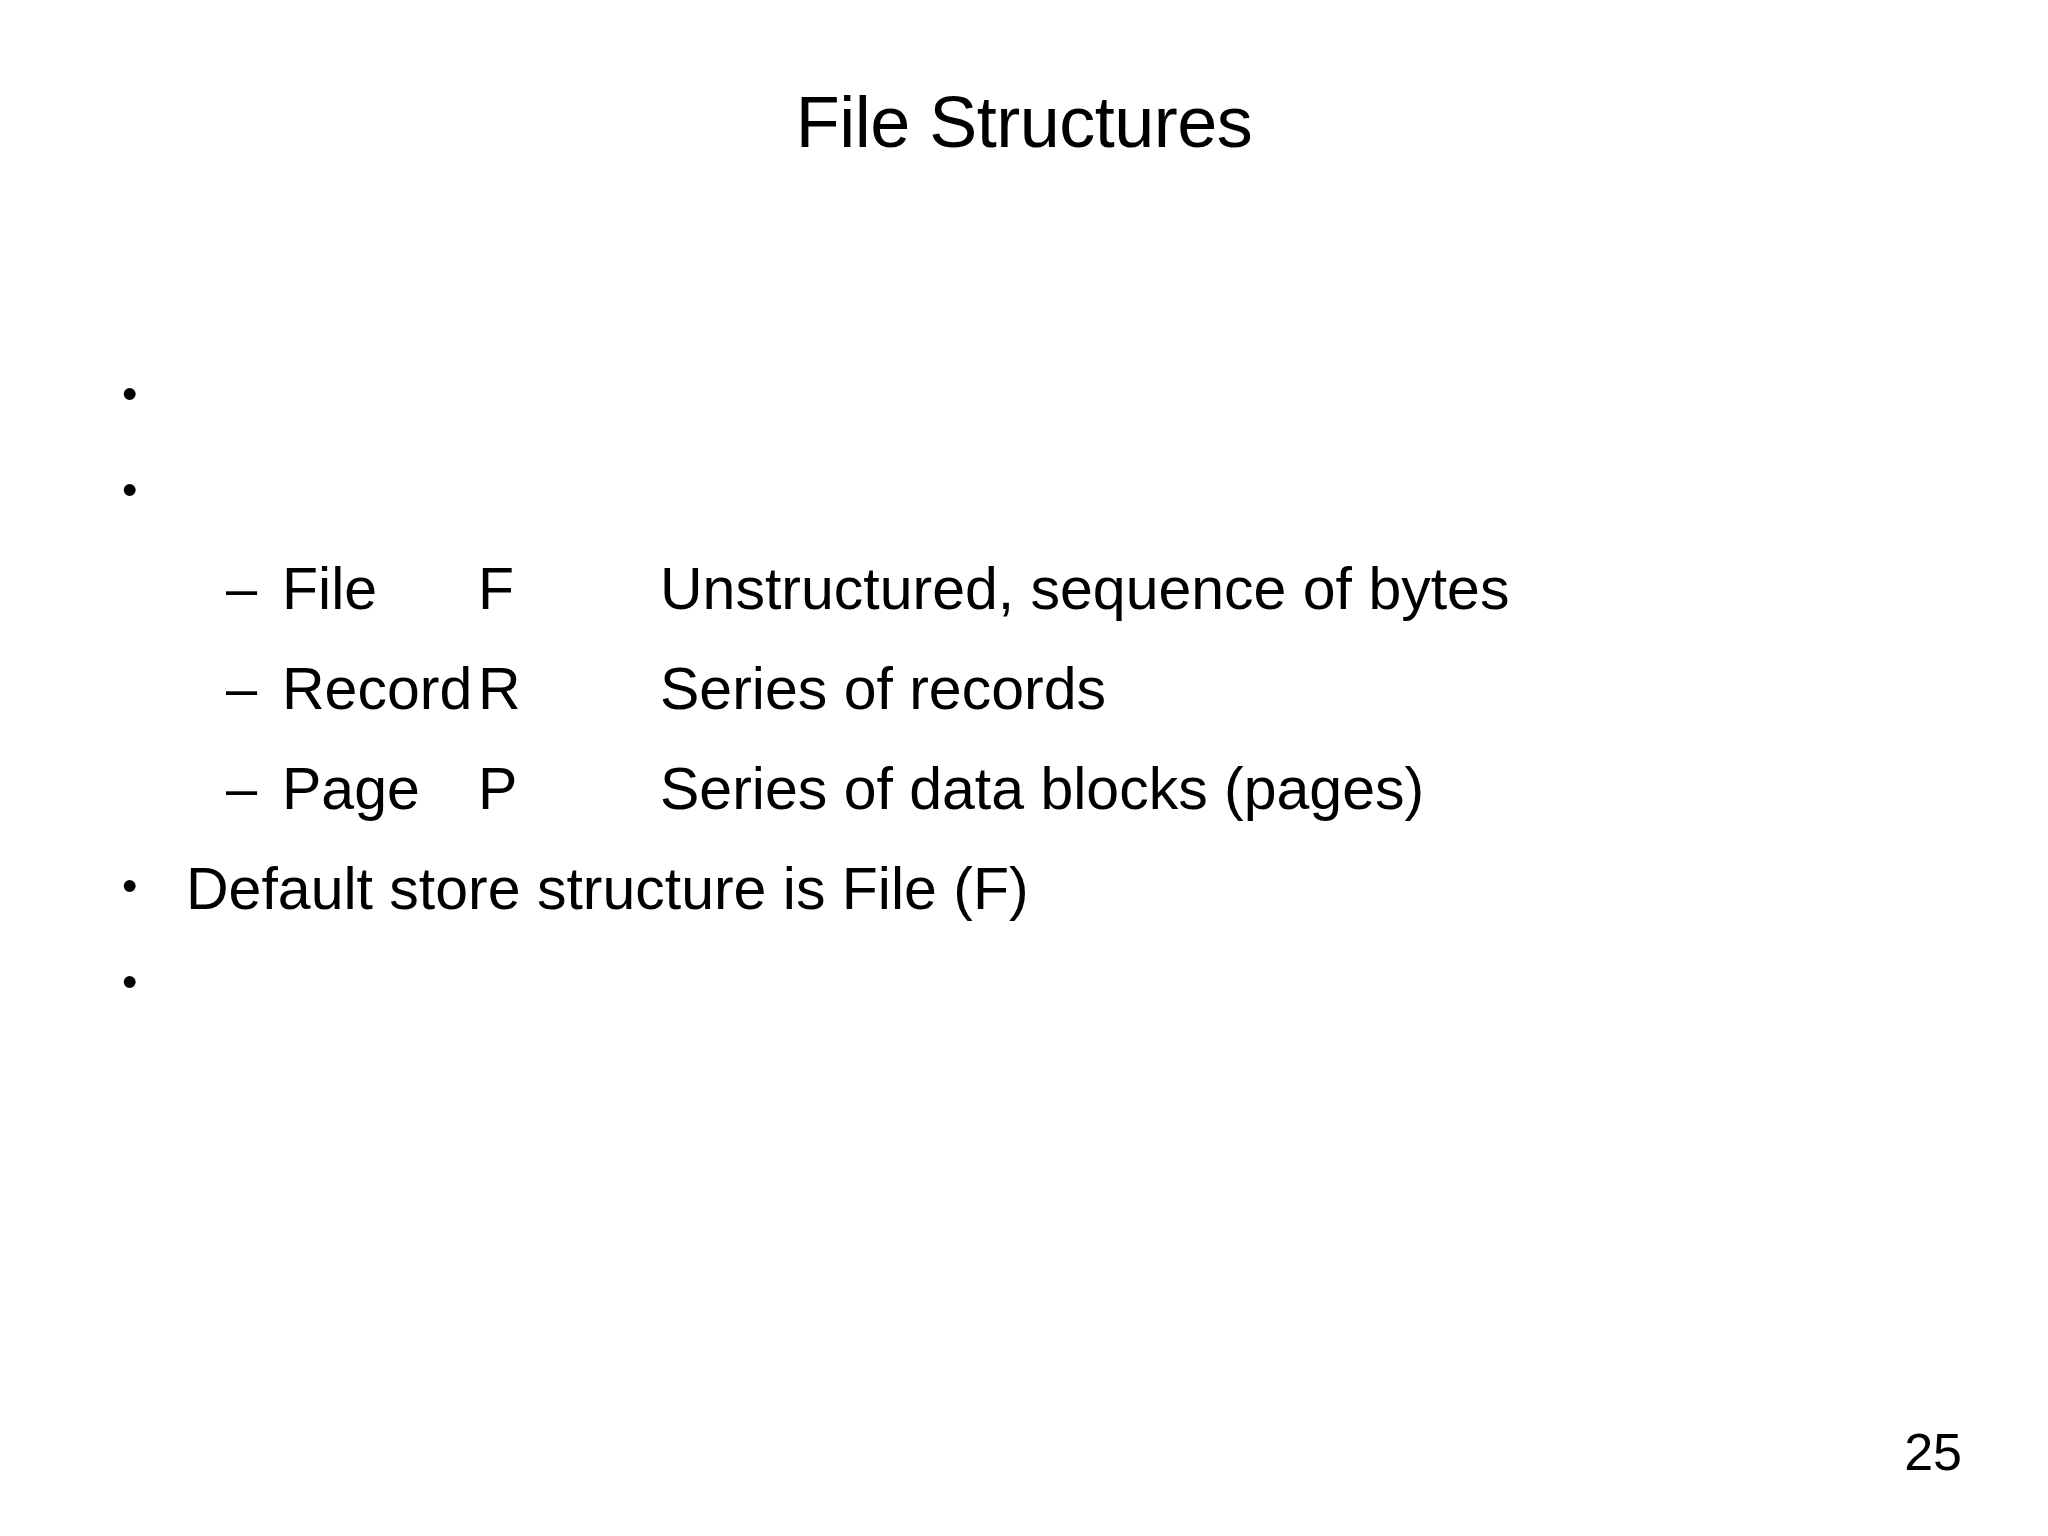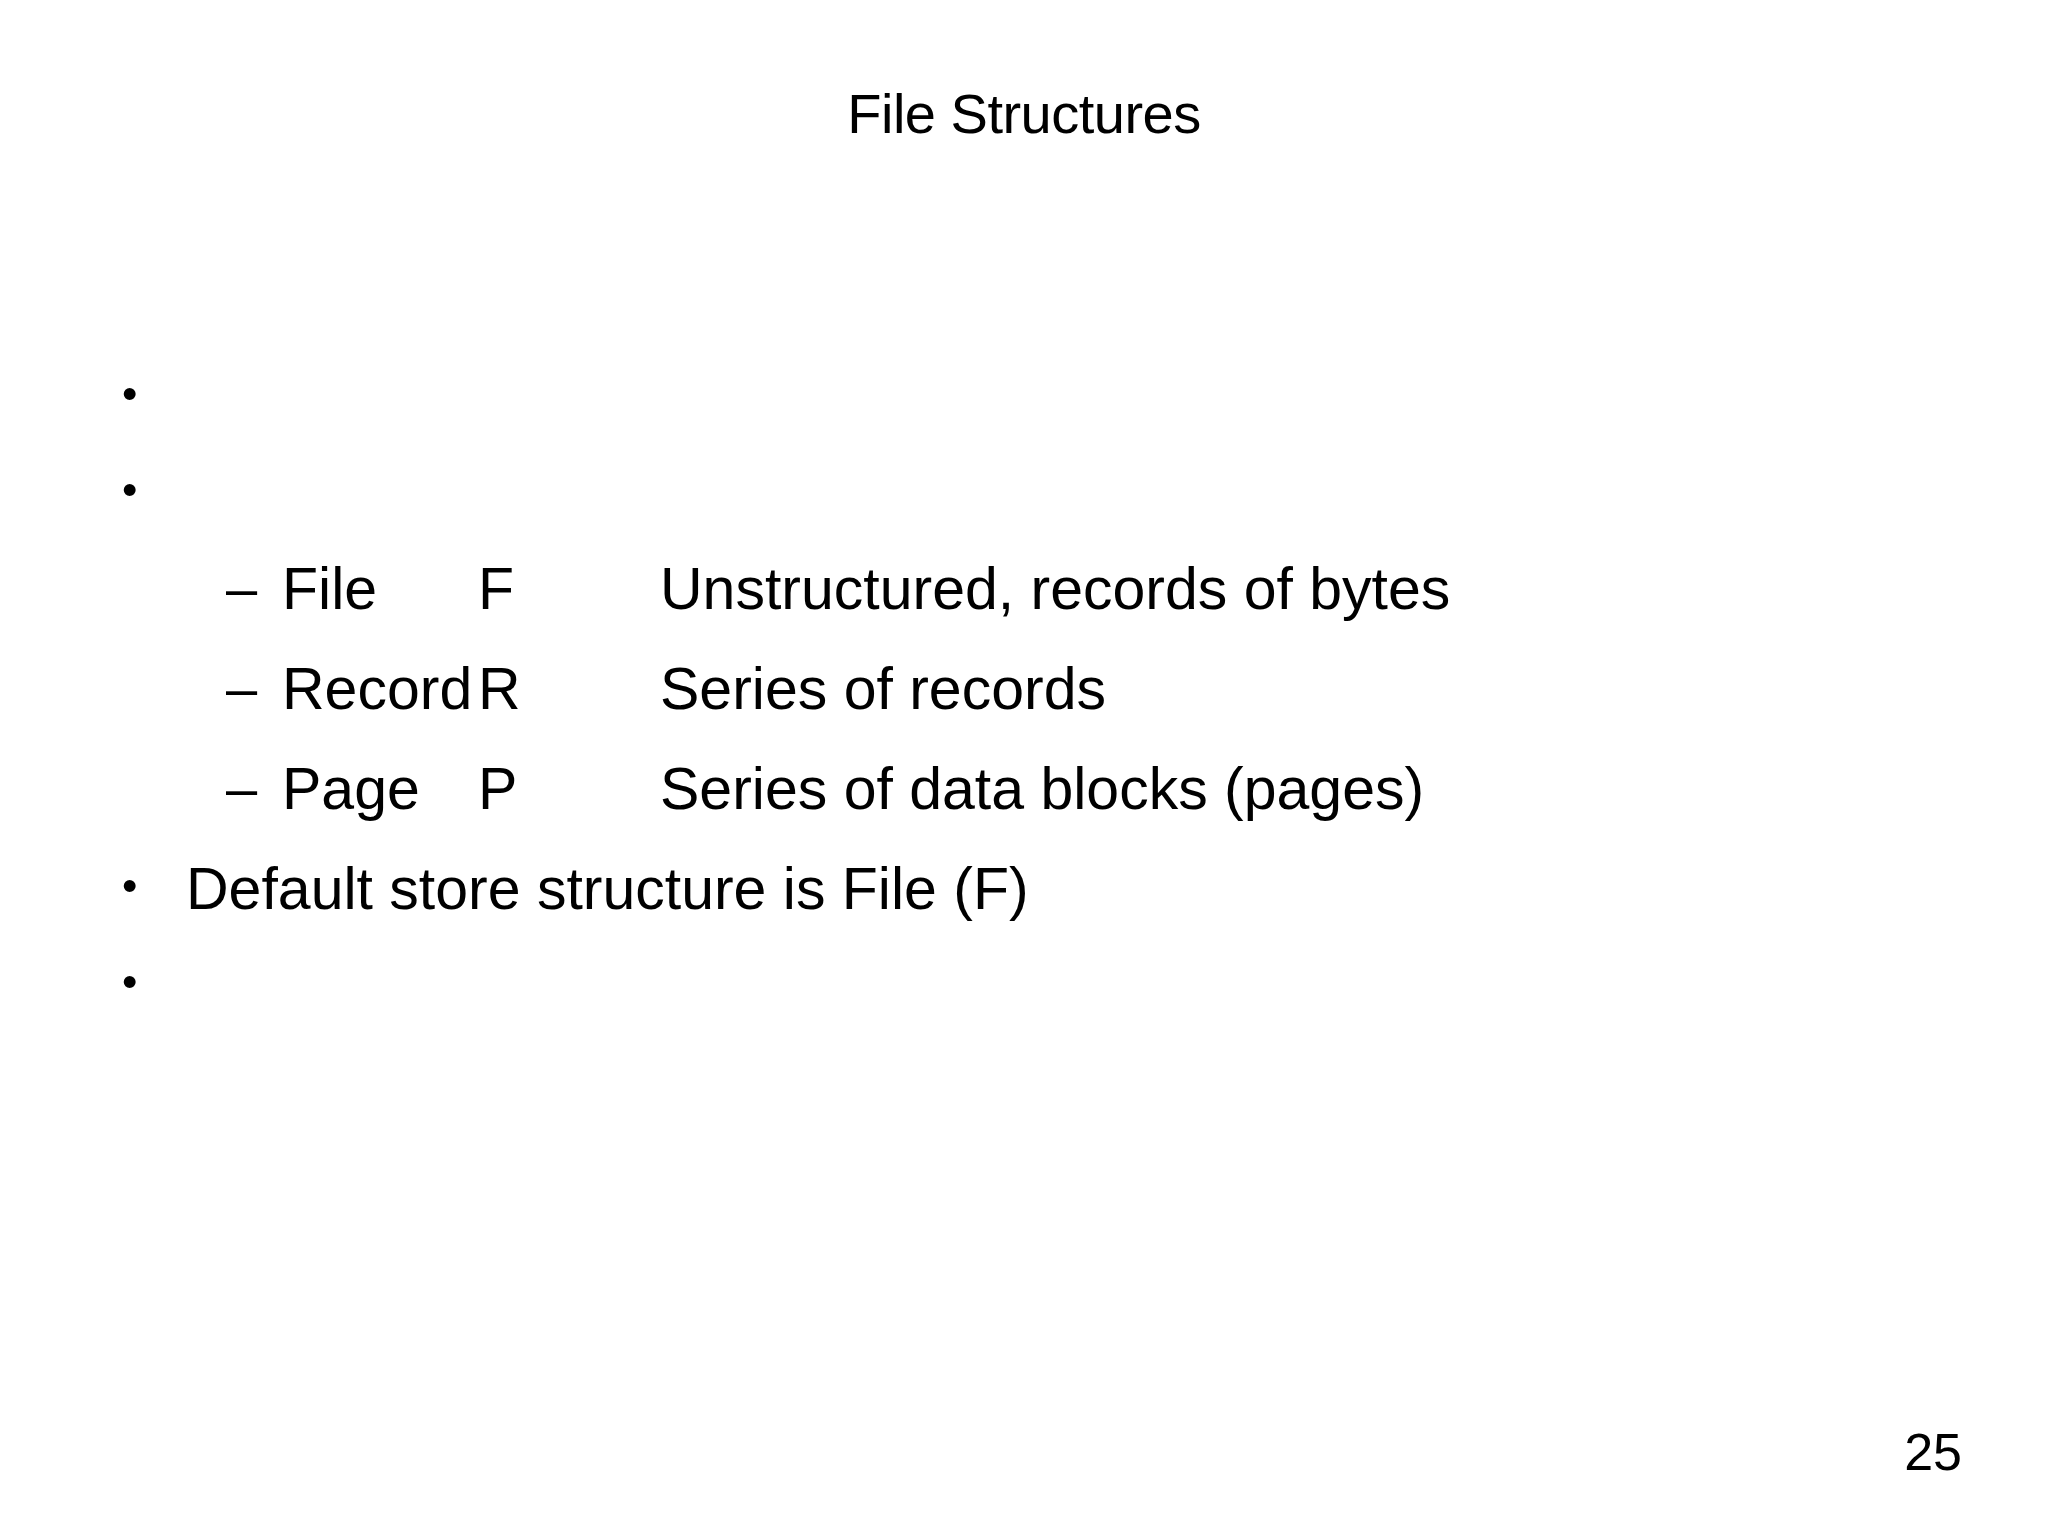--- a/index.html
+++ b/index.html
@@ -19,21 +19,21 @@
     overflow: hidden;
   }
 
   
   #slide-title {
     position: absolute;
     left: 0;
     top: 86px;
     width: 2048px;
     text-align: center;
-    font-size: 56px;
+    font-size: 72px;
     line-height: 1.0;
     font-weight: 400;
     letter-spacing: -0.5px;
     color: #000000;
     white-space: nowrap;
   }
 
   
   #body-list {
     position: absolute;
@@ -117,21 +117,21 @@
     </div>
 
     <div class="bullet-row level1">
       <span class="marker">•</span>
     </div>
 
     <div class="bullet-row level2">
       <span class="marker">–</span>
       <span class="col-name">File</span>
       <span class="col-code">F</span>
-      <span class="col-desc">Unstructured, records of bytes</span>
+      <span class="col-desc">Unstructured, sequence of bytes</span>
     </div>
 
     <div class="bullet-row level2">
       <span class="marker">–</span>
       <span class="col-name">Record</span>
       <span class="col-code">R</span>
       <span class="col-desc">Series of records</span>
     </div>
 
     <div class="bullet-row level2">

